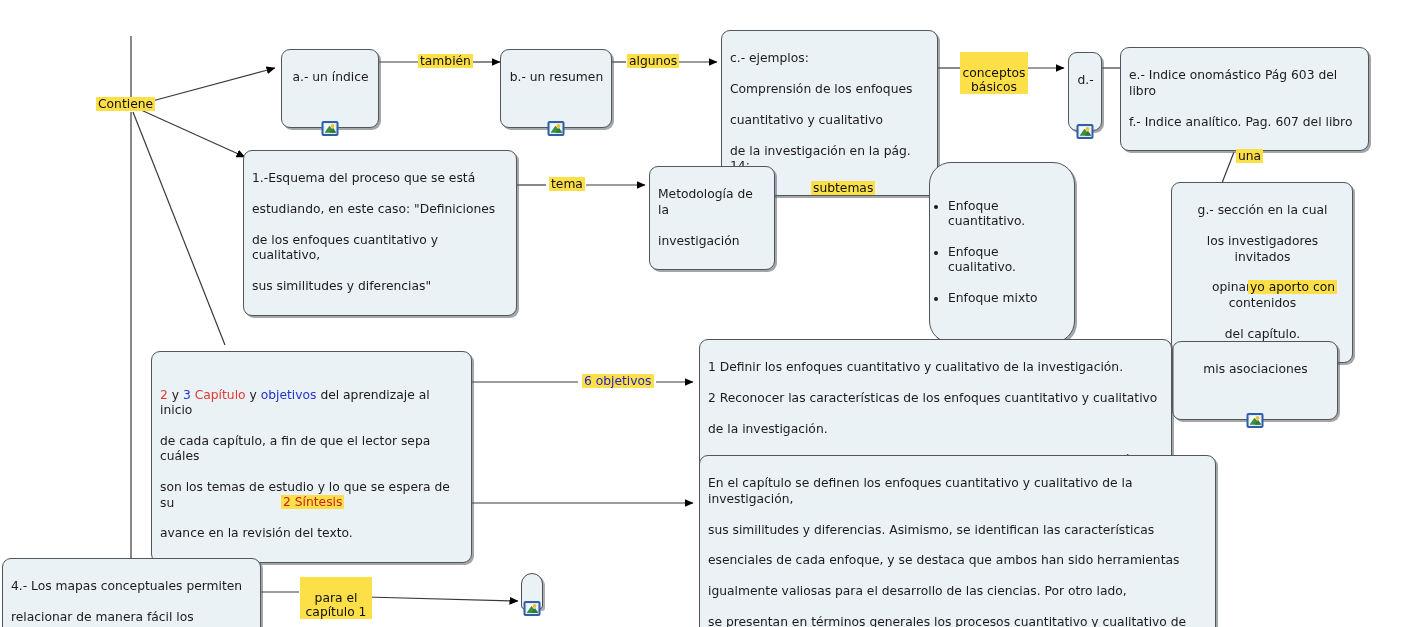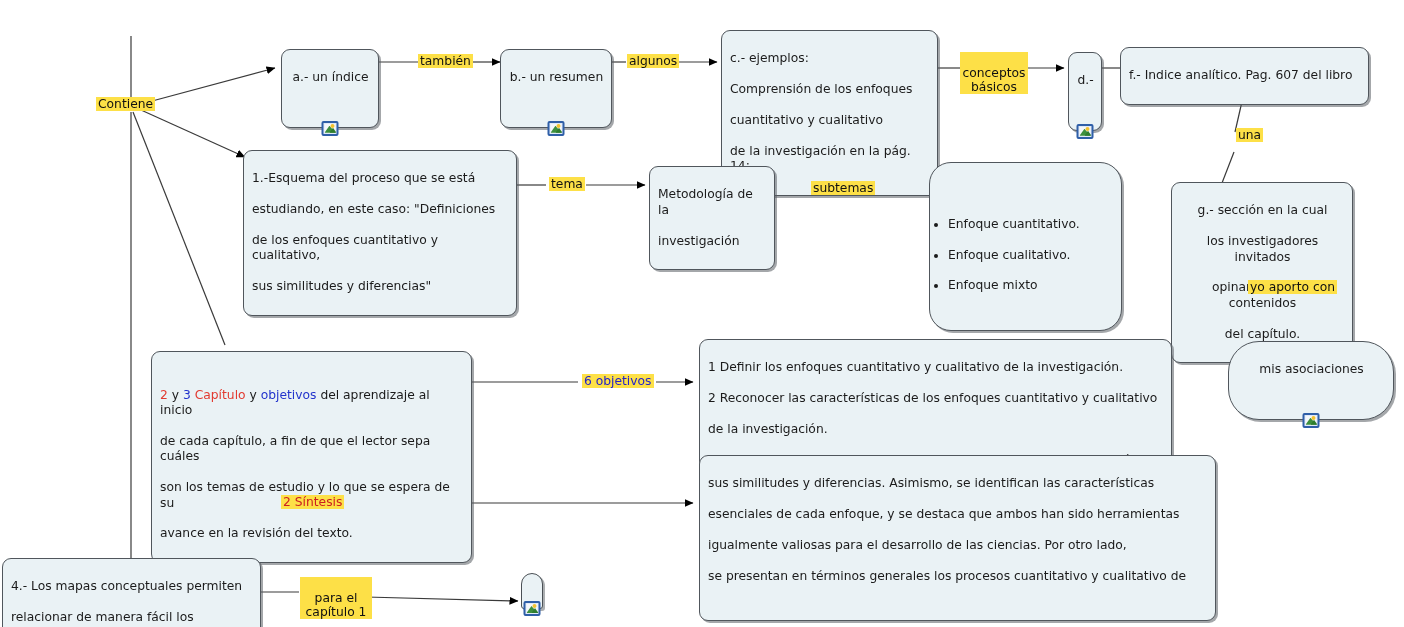--- a/index.html
+++ b/index.html
@@ -183,51 +183,52 @@
     <span class="line">cuantitativo y cualitativo</span>
     <span class="line">de la investigación en la pág. 14;</span>
   </div>
 
   <div class="node center" style="left:1068px; top:52px; width:34px; padding-bottom:10px;">
     <span class="line">d.-</span>
     <span class="node-img"><span class="sky"></span><span class="hill"></span><span class="hill2"></span><span class="sun"></span></span>
   </div>
 
   <div class="node" style="left:1120px; top:47px; width:249px;">
+    <span class="line">e.- Indice onomástico Pág 603 del libro</span>
     <span class="line">f.- Indice analítico. Pag. 607 del libro</span>
   </div>
 
   <div class="node" style="left:243px; top:150px; width:274px;">
     <span class="line">1.-Esquema del proceso que se está</span>
     <span class="line">estudiando, en este caso: "Definiciones</span>
     <span class="line">de los enfoques cuantitativo y cualitativo,</span>
     <span class="line">sus similitudes y diferencias"</span>
   </div>
 
   <div class="node" style="left:649px; top:166px; width:126px;">
     <span class="line">Metodología de la</span>
     <span class="line">investigación</span>
   </div>
 
-  <div class="node" style="left:929px; top:162px; width:193px; padding:23px 7px 5px 4px;border-radius:22px;">
+  <div class="node" style="left:929px; top:162px; width:146px; padding:5px 7px 5px 4px;border-radius:22px;">
     <ul class="bullets">
       <li>Enfoque cuantitativo.</li>
       <li>Enfoque cualitativo.</li>
       <li>Enfoque mixto</li>
     </ul>
   </div>
 
   <div class="node" style="left:1171px; top:182px; width:182px;text-align:center;">
     <span class="line">g.- sección en la cual</span>
     <span class="line">los investigadores invitados</span>
     <span class="line">opinan sobre los contenidos</span>
     <span class="line">del capítulo.</span>
   </div>
 
-  <div class="node center" style="left:1228px; top:341px; width:166px; padding-bottom:10px;border-radius:31px;">
+  <div class="node center" style="left:1172px; top:341px; width:166px; padding-bottom:10px;">
     <span class="line">mis asociaciones</span>
     <span class="node-img"><span class="sky"></span><span class="hill"></span><span class="hill2"></span><span class="sun"></span></span>
   </div>
 
   <div class="node" style="left:151px; top:351px; width:321px;">
     <span class="line">
       <span class="tok-red">2</span><span class="tok-dark"> y </span><span class="tok-blue">3</span><span class="tok-dark">  </span><span class="tok-red">Capítulo</span><span class="tok-dark"> y </span><span class="tok-blue">objetivos</span><span class="tok-dark"> del aprendizaje al inicio</span>
     </span>
     <span class="line">de cada capítulo, a fin de que el lector sepa cuáles</span>
     <span class="line">son los temas de estudio y lo que se espera de su</span>
@@ -237,20 +238,21 @@
   <div class="node" style="left:699px; top:339px; width:473px;">
     <span class="line">1 Definir los enfoques cuantitativo y cualitativo de la investigación.</span>
     <span class="line">2 Reconocer las características de los enfoques cuantitativo y cualitativo</span>
     <span class="line">de la investigación.</span>
     <span class="line">3 Identificar los procesos cuantitativo y cualitativo de la investigación.</span>
     <span class="line">4 Determinar las similitudes y diferencias entre los enfoques cuantitativo y</span>
     <span class="line">cualitativo de la investigación.</span>
   </div>
 
   <div class="node" style="left:699px; top:455px; width:517px;">
+    <span class="line">En el capítulo se definen los enfoques cuantitativo y cualitativo de la investigación,</span>
     <span class="line">sus similitudes y diferencias. Asimismo, se identifican las características</span>
     <span class="line">esenciales de cada enfoque, y se destaca que ambos han sido herramientas</span>
     <span class="line">igualmente valiosas para el desarrollo de las ciencias. Por otro lado,</span>
     <span class="line">se presentan en términos generales los procesos cuantitativo y cualitativo de</span>
     
   </div>
 
   <div class="node" style="left:2px; top:558px; width:259px;">
     <span class="line">4.- Los mapas conceptuales permiten</span>
     <span class="line">relacionar de manera fácil los conceptos</span>
@@ -270,21 +272,21 @@
 
   <div class="edge-label" style="left:418px; top:54px;">también</div>
 
   <div class="edge-label" style="left:627px; top:54px;">algunos</div>
 
   <div class="edge-label" style="left:960px; top:52px; width:64px;">
     <span class="line">conceptos</span>
     <span class="line">básicos</span>
   </div>
 
-  <div class="edge-label" style="left:1236px; top:128px;">una</div>
+  <div class="edge-label" style="left:1236px; top:149px;">una</div>
 
   <div class="edge-label" style="left:1248px; top:280px;">yo aporto con</div>
 
   <div class="edge-label" style="left:549px; top:177px;">tema</div>
 
   <div class="edge-label" style="left:811px; top:181px;">subtemas</div>
 
   <div class="edge-label blue" style="left:582px; top:374px;">6 objetivos</div>
 
   <div class="edge-label red" style="left:281px; top:495px;text-align:right;">2 Síntesis</div>

